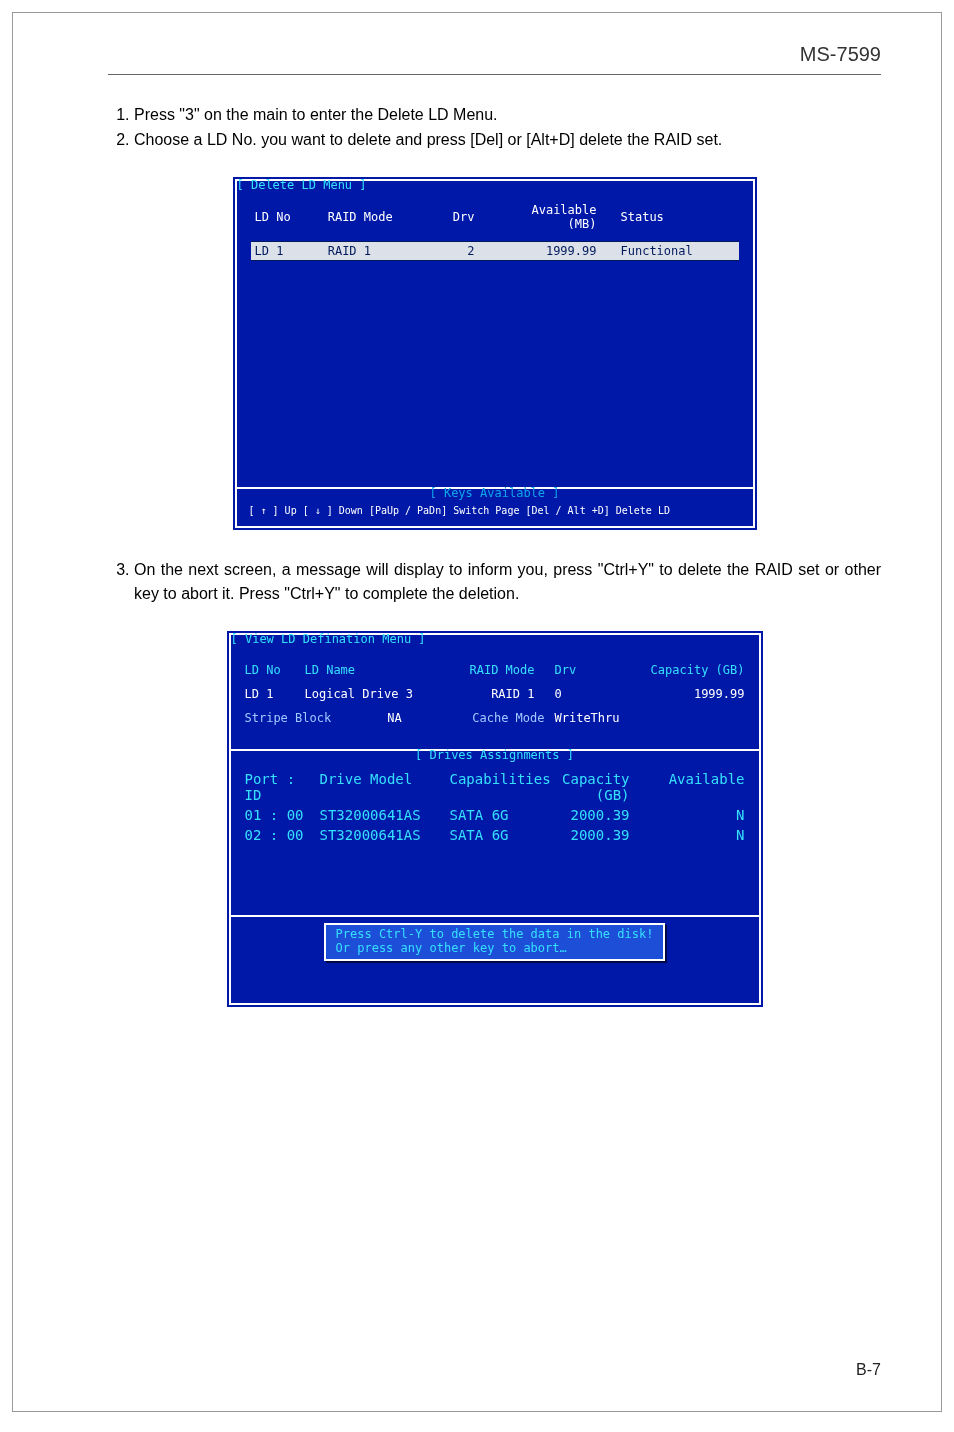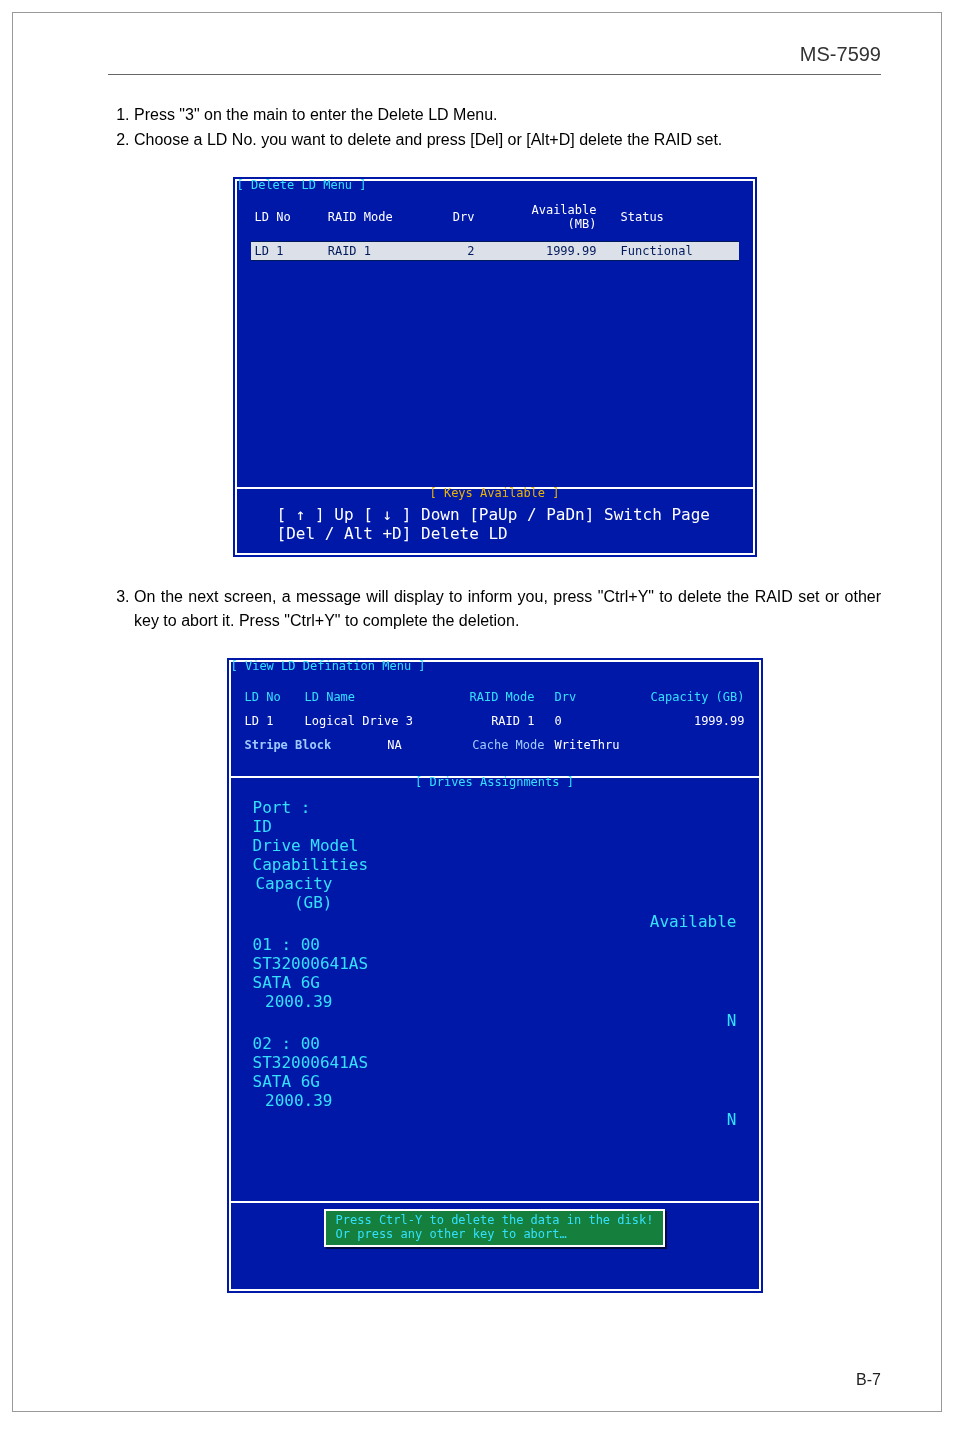--- a/index.html
+++ b/index.html
@@ -76,70 +76,70 @@
       background: #dce0e8;
       color: #001a5c;
       padding: 2px 4px;
       font-size: 12px;
       border-top: 1px solid #001a5c;
       border-bottom: 1px solid #001a5c;
     }
     .bios1 .blank-area { height: 220px; background:#0018a8; }
     .bios-keys-title {
       text-align: center;
-      color: #eab308;
+      color: #0ea5e9;
       font-size: 12px;
       line-height: 1;
       margin-top:-2px;
     }
-    .bios-keys { padding: 6px 12px 10px 12px; font-size: 16px; margin-left: 28px; }
+    .bios-keys { padding: 6px 12px 10px 12px; font-size: 10px; }
     .bios-sep { border: none; border-top: 2px solid #fff; margin: 0; }
     .bios-sep-outer { border-top: 2px solid #0018a8; }
 
     .bios2 { width: 532px; }
     .b2-top { padding: 8px 14px 12px 14px; }
     .b2-top .row { display: flex; margin: 10px 0; font-size: 12px; }
     .b2-top .c1 { width: 60px; }
     .b2-top .c2 { width: 140px; }
     .b2-top .c3 { width: 110px; text-align: right; padding-right: 20px; }
     .b2-top .c4 { width: 50px; text-align: left; }
     .b2-top .c5 { text-align: right; flex:1; }
     .b2-top .sel .c1, .b2-top .sel .c2 { color:#fff; }
     .b2-top .label-row .c1, .b2-top .label-row .c2,
     .b2-top .label-row .c3, .b2-top .label-row .c4,
     .b2-top .label-row .c5 { color:#35e0ff; }
     .b2-top .hl { color:#fff; }
     .b2-top .dim { color:#9ecbff; }
 
     .b2-mid-title { text-align:center; color:#35e0ff; font-size:12px; line-height:1; margin-top:-2px; }
     .b2-mid { padding: 6px 14px 6px 14px; }
-    .b2-mid .row { display: flex; margin: 4px 8px; font-size: 16px; color:#35e0ff;flex-direction:column; }
+    .b2-mid .row { display: flex; margin: 4px 0; font-size: 14px; color:#35e0ff; }
     .b2-mid .d1 { width: 75px; }
     .b2-mid .d2 { width: 130px; }
     .b2-mid .d3 { width: 100px; }
     .b2-mid .d4 { width: 100px; text-align:right; padding-right:20px;}
     .b2-mid .d5 { flex:1; text-align:right; }
     .b2-mid .blank2 { height: 60px; }
 
     .b2-dialog-line { text-align:center; padding: 6px 0 14px 0; }
     .b2-dialog {
       display:inline-block;
       border: 2px solid #fff;
-      background:#15803d;
+      background:#1d4ed8;
       padding: 2px 10px 4px 10px;
       box-shadow: 2px 2px 0 #000a40;
       text-align:left;
       font-size: 12px;
       color:#35e0ff;
     }
     .b2-bottom-blank { height: 28px; }
 
     .pgnum {
       position: absolute;
-      bottom: 22px;
+      bottom: 32px;
       right: 60px;
       font-size: 16px;
       color: #222;
     }
   </style>
 </head>
 <body>
 
 <div class="page">
   <div class="model-header">MS-7599</div>
@@ -201,21 +201,21 @@
           <div class="c5">Capacity (GB)</div>
         </div>
         <div class="row sel">
           <div class="c1 hl">LD   1</div>
           <div class="c2 hl">Logical Drive 3</div>
           <div class="c3 hl">RAID 1</div>
           <div class="c4 hl">0</div>
           <div class="c5 hl">1999.99</div>
         </div>
         <div class="row">
-          <div class="c1 dim" style="width:100px;font-weight:bold;">Stripe Block</div>
+          <div class="c1 dim" style="width:100px;">Stripe Block</div>
           <div class="c2 hl" style="width:100px;text-align:center;">NA</div>
           <div class="c3 dim" style="text-align:right;padding-right:10px;">Cache Mode</div>
           <div class="c4 hl" style="width:80px;">WriteThru</div>
           <div class="c5"></div>
         </div>
       </div>
 
       <div class="bios-sep-outer">
           <hr class="bios-sep">
         </div>

